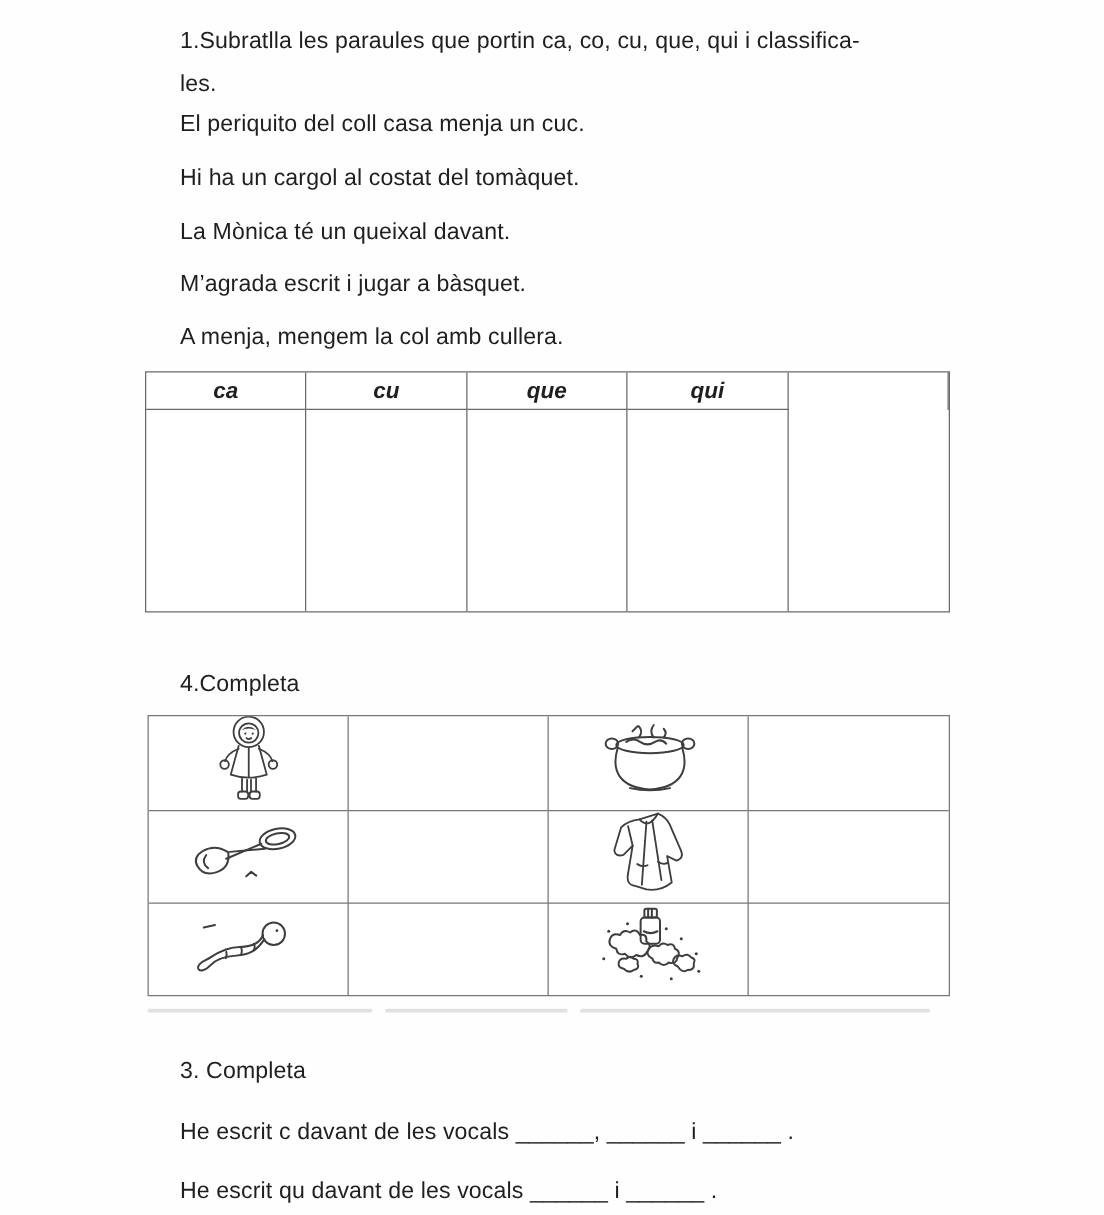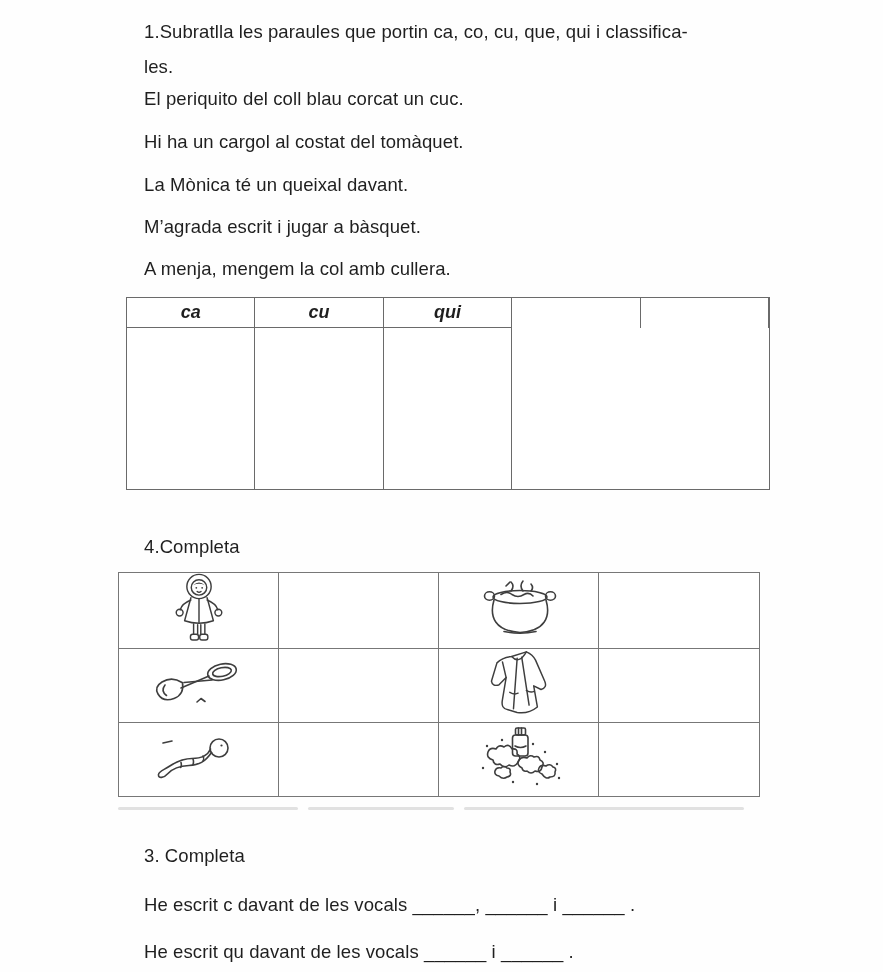--- a/index.html
+++ b/index.html
@@ -13,21 +13,21 @@
   }
   .line{
     position:absolute;left:127px;
     font-size:18.5px;line-height:1.2;
     white-space:nowrap;color:#1f1f1f;
     letter-spacing:0.1px;
     margin-left:17px;
   }
   
   .table1{
-    position:absolute;left:126px;top:297px;
+    position:absolute;left:116px;top:297px;
     width:644px;height:193px;
     border:1.5px solid #6a6a6a;
     display:grid;
     grid-template-columns:repeat(5,1fr);
     grid-template-rows:30px 1fr;
     box-sizing:border-box;
     background:#fff;
   }
   .table1 .hcell{
     border-right:1px solid #6a6a6a;
@@ -63,29 +63,30 @@
   .smudge{position:absolute;height:3px;background:#d9d9d9;border-radius:2px;opacity:0.8;}
 </style>
 </head>
 <body>
 
 <div class="page">
 
   <div class="line" style="top:21px">1.Subratlla les paraules que portin ca, co, cu, que, qui i classifica-</div>
   <div class="line" style="top:56px">les.</div>
 
-  <div class="line" style="top:88px">El periquito del coll blau corcat un cuc.</div>
+  <div class="line" style="top:88px">El periquito del coll casa menja un cuc.</div>
   <div class="line" style="top:131px">Hi ha un cargol al costat del tomàquet.</div>
   <div class="line" style="top:174px">La Mònica té un queixal davant.</div>
   <div class="line" style="top:216px">M’agrada escrit i jugar a bàsquet.</div>
   <div class="line" style="top:258px">A menja, mengem la col amb cullera.</div>
 
   <div class="table1">
     <div class="hcell">ca</div>
     <div class="hcell">cu</div>
+    <div class="hcell">que</div>
     <div class="hcell">qui</div>
     <div class="bcell"></div>
     <div class="bcell"></div>
     <div class="bcell"></div>
     <div class="bcell"></div>
     <div class="bcell"></div>
   </div>
 
   <div class="line" style="top:536px">4.Completa</div>
 

